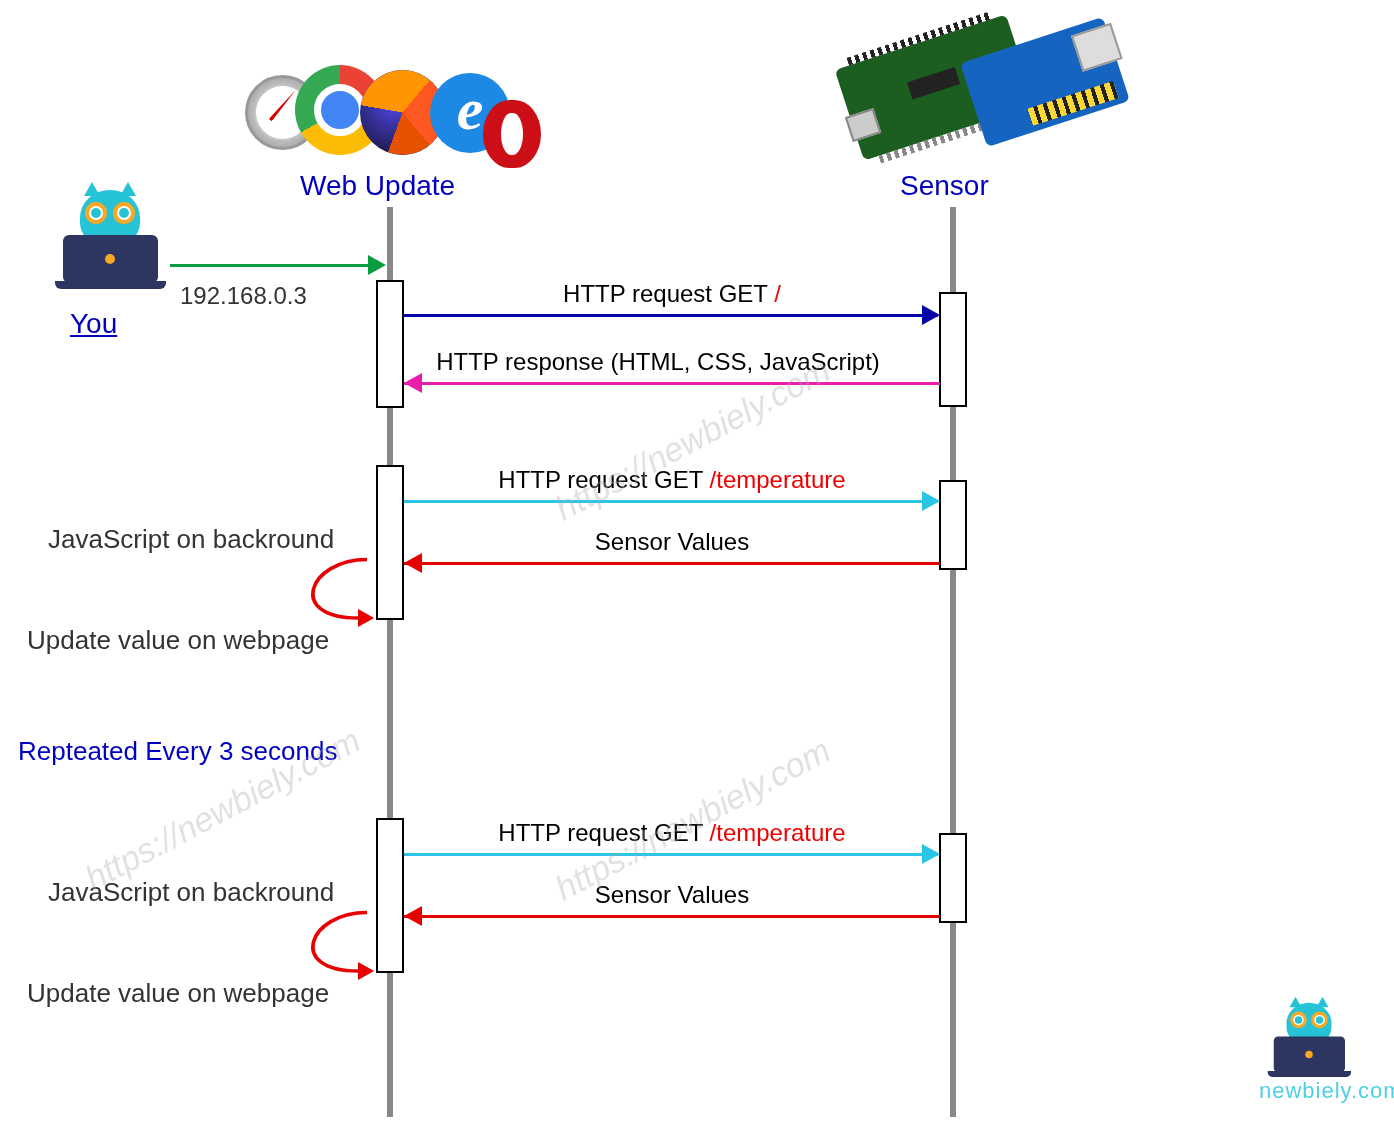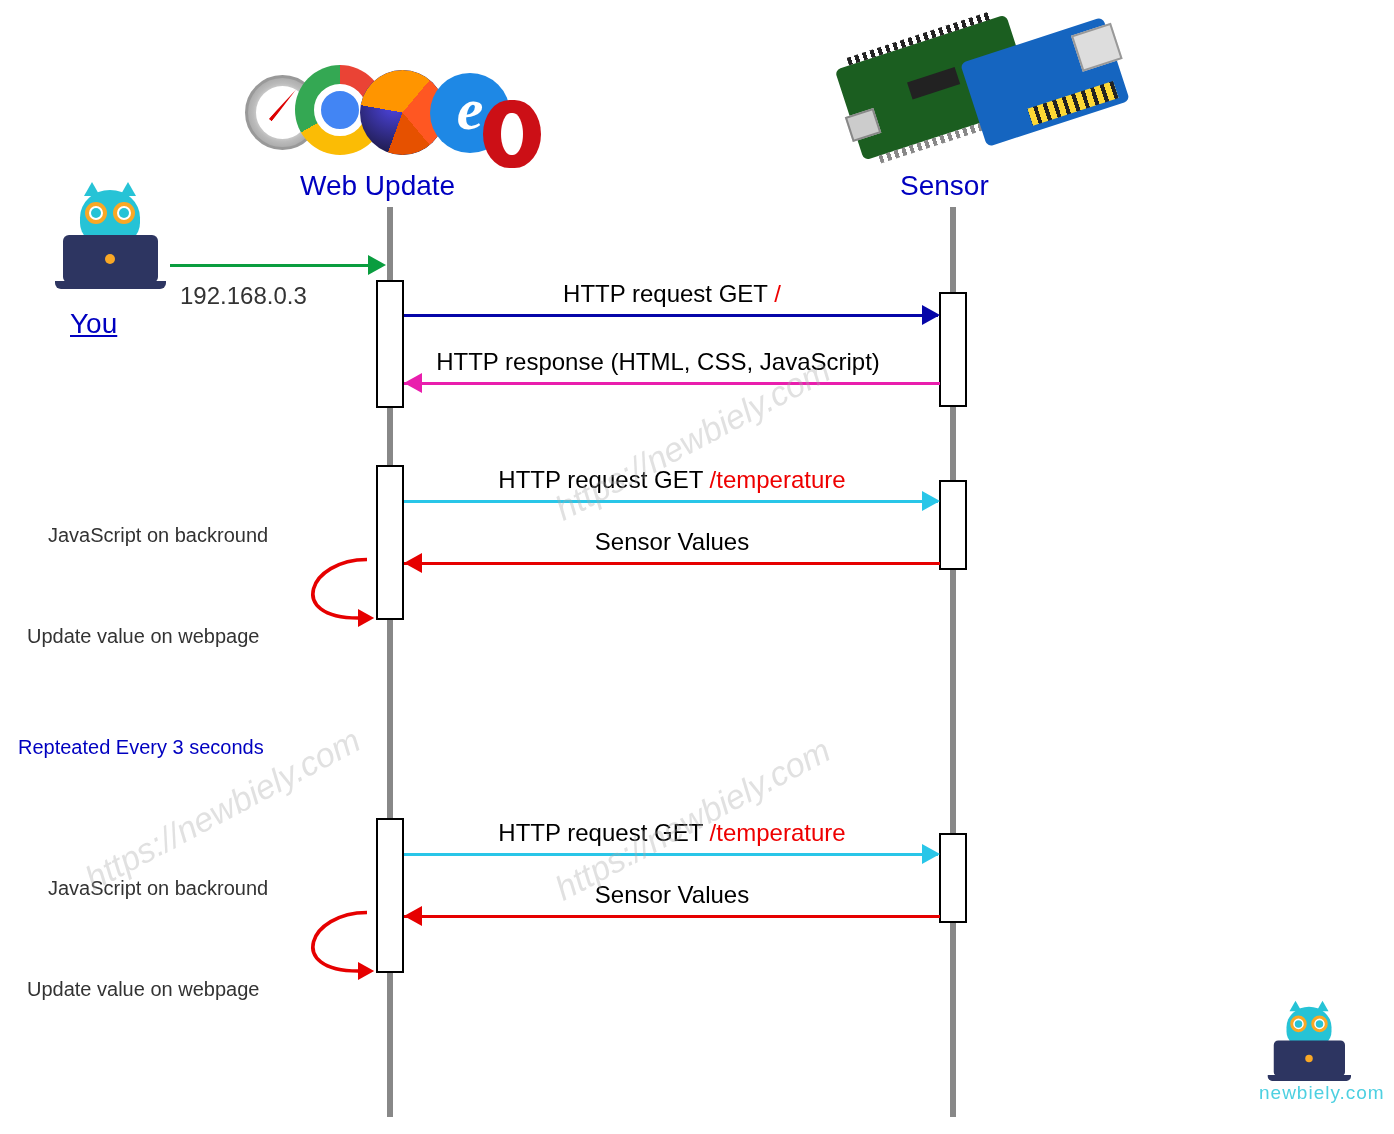--- a/index.html
+++ b/index.html
@@ -3,21 +3,21 @@
 <meta charset="utf-8">
 <style>
   * { box-sizing: border-box; margin: 0; padding: 0; }
   body { font-family: 'Segoe UI', Arial, sans-serif; background: #fff; width: 1394px; height: 1134px; position: relative; }
   .lifeline { position: absolute; width: 6px; background: #888; }
   .participant-label { position: absolute; font-size: 28px; color: #0000c0; text-align: center; }
   .activation { position: absolute; width: 28px; background: #fff; border: 2px solid #000; }
   .arrow-line { position: absolute; height: 3px; }
   .arrow-head { position: absolute; width: 0; height: 0; }
   .msg-label { position: absolute; font-size: 24px; text-align: center; font-family: 'Segoe UI', Arial, sans-serif; }
-  .side-label { position: absolute; font-size: 20px; color: #333; }
+  .side-label { position: absolute; font-size: 26px; color: #333; }
   .watermark { position: absolute; font-size: 34px; color: #aaa; opacity: 0.35; transform: rotate(-28deg); font-style: italic; font-family: Arial, sans-serif; pointer-events: none; }
   .you-icon { position: absolute; left: 50px; top: 190px; width: 120px; }
   .owl-body { width: 60px; height: 55px; background: #26c3d6; border-radius: 50% 50% 40% 40%; margin: 0 auto; position: relative; }
   .owl-eyes { position: absolute; top: 12px; left: 50%; transform: translateX(-50%); display: flex; gap: 6px; }
   .owl-eye { width: 22px; height: 22px; border: 4px solid #f9a825; border-radius: 50%; background: #fff; position: relative; }
   .owl-pupil { width: 10px; height: 10px; background: #26c3d6; border-radius: 50%; position: absolute; top: 2px; left: 2px; }
   .owl-ear-l, .owl-ear-r { position: absolute; top: -8px; width: 0; height: 0; border-left: 8px solid transparent; border-right: 8px solid transparent; border-bottom: 14px solid #26c3d6; }
   .owl-ear-l { left: 4px; } .owl-ear-r { right: 4px; }
   .laptop { width: 95px; height: 48px; background: #2d3561; border-radius: 6px; margin: -10px auto 0; position: relative; }
   .laptop::after { content: ''; position: absolute; bottom: -6px; left: -8px; right: -8px; height: 8px; background: #2d3561; border-radius: 0 0 6px 6px; }
@@ -39,21 +39,21 @@
   .board::before { content: ''; position: absolute; top: -8px; left: 15px; right: 15px; height: 8px; background: repeating-linear-gradient(90deg, #222 0 4px, transparent 4px 8px); }
   .board::after { content: ''; position: absolute; bottom: -8px; left: 15px; right: 15px; height: 8px; background: repeating-linear-gradient(90deg, #888 0 4px, transparent 4px 8px); }
   .chip { position: absolute; left: 50%; top: 45%; width: 50px; height: 18px; background: #222; transform: translate(-50%,-50%); }
   .usb { position: absolute; left: -5px; top: 48px; width: 30px; height: 26px; background: #ccc; border: 2px solid #888; }
   .ethernet { position: absolute; width: 150px; height: 88px; background: #1565c0; border-radius: 6px; transform: rotate(-18deg); left: 130px; top: 28px; }
   .eth-jack { position: absolute; right: -6px; top: 8px; width: 42px; height: 38px; background: #ddd; border: 2px solid #999; }
   .eth-pins { position: absolute; bottom: 6px; left: 50px; right: 10px; height: 18px; background: repeating-linear-gradient(90deg, #fdd835 0 6px, #222 6px 10px); }
   .loop-arrow { position: absolute; width: 90px; height: 90px; }
   .loop-arrow svg { width: 100%; height: 100%; overflow: visible; }
   .logo-corner { position: absolute; right: 35px; bottom: 30px; width: 100px; text-align: center; }
-  .logo-text { color: #4dd0e1; font-size: 19px; font-family: Arial, sans-serif; letter-spacing: 1px; }
+  .logo-text { color: #4dd0e1; font-size: 22px; font-family: Arial, sans-serif; letter-spacing: 1px; }
 </style>
 </head>
 <body>
 
 <div class="you-icon">
   <div class="owl-body">
     <div class="owl-ear-l"></div>
       <div class="owl-ear-r"></div>
     <div class="owl-eyes">
       <div class="owl-eye">

